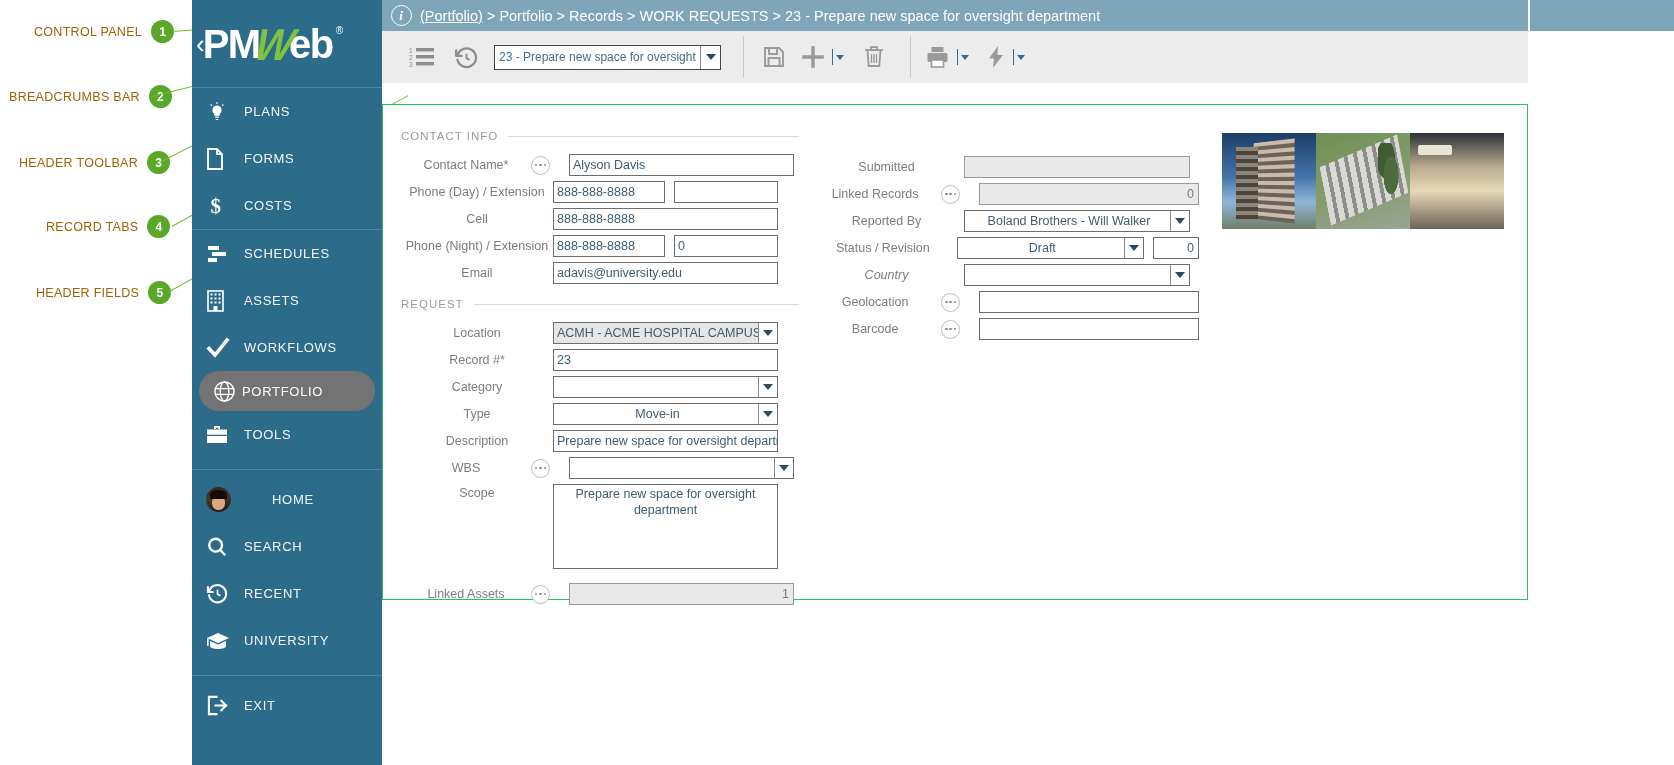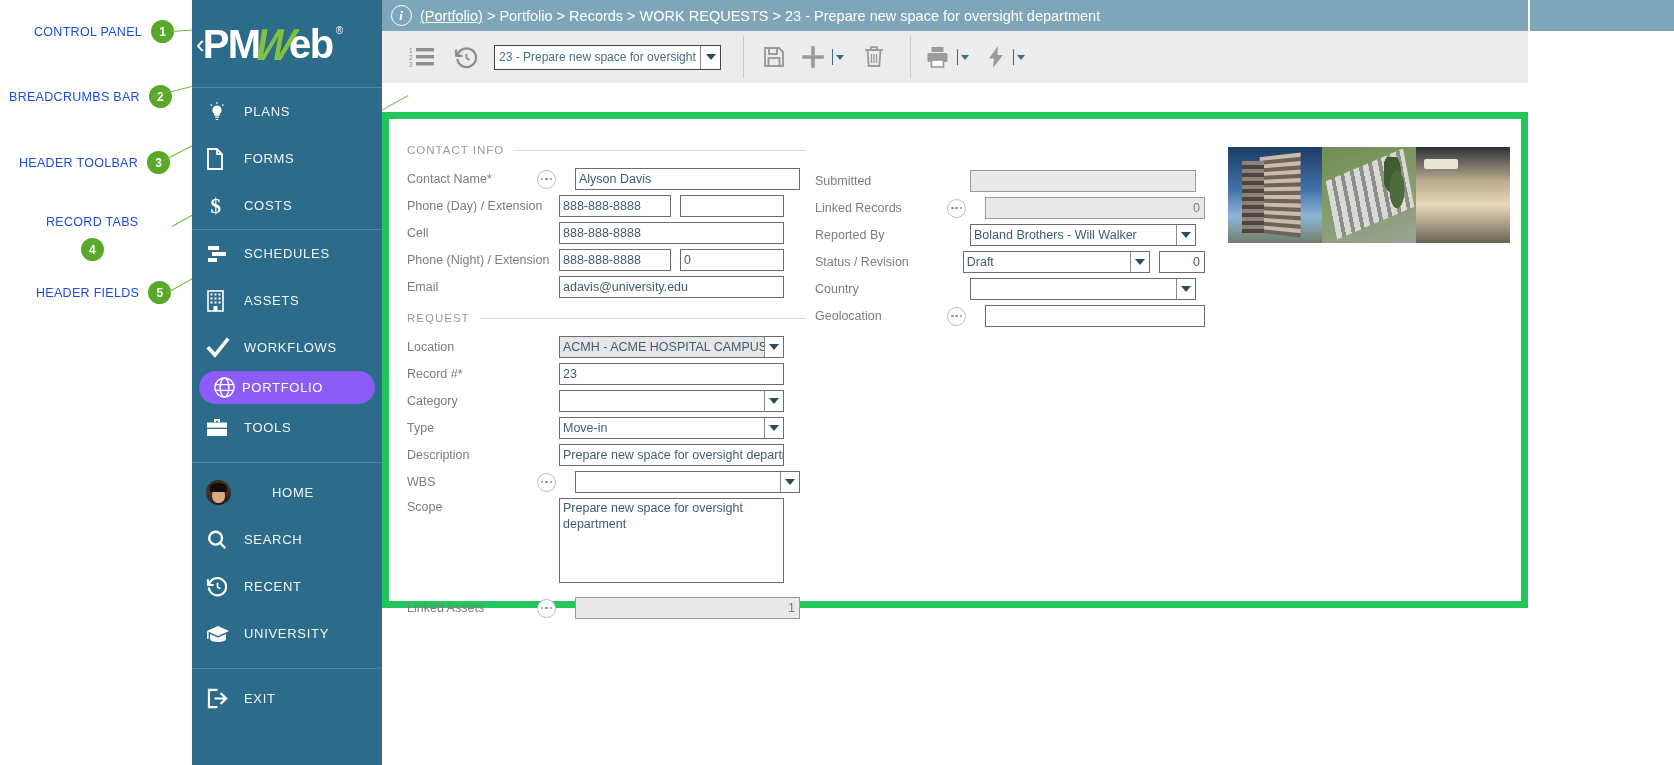--- a/index.html
+++ b/index.html
@@ -8,21 +8,21 @@
     width: 1674px; height: 765px;
     background: #ffffff;
     font-family: "Liberation Sans", sans-serif;
     overflow: hidden;
   }
   #root { position: relative; width: 1674px; height: 765px; background:#fff; }
 
   
   .callout { position: absolute; display: flex; align-items: center; gap: 9px; }
   .callout-label {
-    color: #1d4ed8; font-size: 12.5px; letter-spacing: .3px;
+    color: #a16207; font-size: 12.5px; letter-spacing: .3px;
     white-space: nowrap; text-align: right;
   }
   .callout-badge {
     width: 23px; height: 23px; border-radius: 50%;
     background: #5aa829; color: #fff; font-size: 12px;
     display: flex; align-items: center; justify-content: center;
     font-weight: 600;
   }
   .leader { position: absolute; transform-origin: 0 50%; height: 1.4px; background: #6fbd33; }
 
@@ -43,21 +43,21 @@
   }
   .logo-reg { position: absolute; right: -9px; top: 2px; font-size: 10px; font-weight: 400; }
 
   .nav-group { border-top: 1px solid rgba(255,255,255,.18); }
   .nav-item {
     height: 47px; display: flex; align-items: center; padding-left: 14px; cursor: pointer;
     font-size: 13px; letter-spacing: .7px; color: #f2f7fa;
   }
   .nav-item .ic { width: 38px; display: flex; align-items: center; justify-content: flex-start; flex: none; }
   .nav-item.active {
-    background: #8b5cf6; border-radius: 24px; margin: 0 7px; padding-left: 7px; height: 33px;
+    background: #737373; border-radius: 24px; margin: 0 7px; padding-left: 7px; height: 40px;
   }
   .nav-item.active .lbl { color: #fff; }
   .avatar {
     width: 25px; height: 25px; border-radius: 50%; overflow: hidden; flex: none;
     background: linear-gradient(165deg,#2b2118 0%,#4a382a 40%,#1b1410 100%);
     position: relative;
   }
   .avatar::after {
     content:""; position:absolute; left:6px; top:8px; width:13px; height:15px; border-radius:50% 50% 45% 45%;
     background:#d8a880;
@@ -119,22 +119,22 @@
   .tab {
     flex:1; display:flex; align-items:center; justify-content:center; position:relative;
     font-size:12px; letter-spacing:.6px; color:#5f7d91; cursor:pointer;
   }
   .tab.active { color:#f2a33c; }
   .tab.active::after {
     content:""; position:absolute; left:12%; right:12%; bottom:-1px; height:3px; background:#f2a33c;
   }
 
   #content {
-    position:absolute; left:0; top:112px; width:1146px; height:496px;
-    background:#fff; border:7px solid #22c55e;
+    position:absolute; left:0; top:104px; width:1146px; height:496px;
+    background:#fff; border:1px solid #22c55e;text-align:center;
   }
 
   
   .section-hdr { display:flex; align-items:center; gap:10px; }
   .section-hdr .txt { font-size:11.5px; color:#9a9a9a; letter-spacing:1px; }
   .section-hdr .rule { flex:1; height:1px; background:#d8d8d8; }
 
   .fld { display:flex; align-items:center; height:22px; margin-bottom:5px; }
   .fld .lab { font-size:12.5px; color:#7d7d7d; }
   .dots {
@@ -207,21 +207,21 @@
     <span class="callout-badge">1</span>
   </div>
   <div class="callout" style="left:9px; top:85px;">
     <span class="callout-label">BREADCRUMBS BAR</span>
     <span class="callout-badge">2</span>
   </div>
   <div class="callout" style="left:19px; top:151px;">
     <span class="callout-label">HEADER TOOLBAR</span>
     <span class="callout-badge">3</span>
   </div>
-  <div class="callout" style="left:46px; top:215px;flex-direction:column;">
+  <div class="callout" style="left:46px; top:215px;">
     <span class="callout-label">RECORD TABS</span>
     <span class="callout-badge">4</span>
   </div>
   <div class="callout" style="left:36px; top:281px;">
     <span class="callout-label">HEADER FIELDS</span>
     <span class="callout-badge">5</span>
   </div>
 
   <div class="leader" style="left:172px; top:31px;  width:220px; transform:rotate(-4.2deg);"></div>
   <div class="leader" style="left:152px; top:96px;  width:255px; transform:rotate(-14.0deg);"></div>
@@ -619,39 +619,48 @@
           <span class="inp sel" style="width:196px;">
             <span class="v">Draft</span>
             <span class="ar">
                 <span class="caret"></span>
               </span>
           </span>
           <span class="inp num" style="width:48px; margin-left:9px;">0</span>
         </div>
 
         <div class="fld">
-          <span class="lab" style="width:155px;">Country</span>
+          <span class="lab" style="width:155px;font-style:italic;">Country</span>
           <span class="inp sel" style="width:226px;">
             <span class="v"></span>
             <span class="ar">
                 <span class="caret"></span>
               </span>
           </span>
         </div>
 
         <div class="fld">
           <span class="lab" style="width:136px;">Geolocation</span>
           <span class="dots">
               <i></i>
               <i></i>
               <i></i>
             </span>
           <span class="inp" style="width:226px; margin-left:19px;"></span>
         </div>
 
+        <div class="fld">
+          <span class="lab" style="width:136px;">Barcode</span>
+          <span class="dots">
+              <i></i>
+              <i></i>
+              <i></i>
+            </span>
+          <span class="inp" style="width:226px; margin-left:19px;"></span>
+        </div>
       </div>
 
       <div id="thumbs">
         <div class="thumb t1"></div>
         <div class="thumb t2"></div>
         <div class="thumb t3"></div>
       </div>
 
     </div>
   </div>

